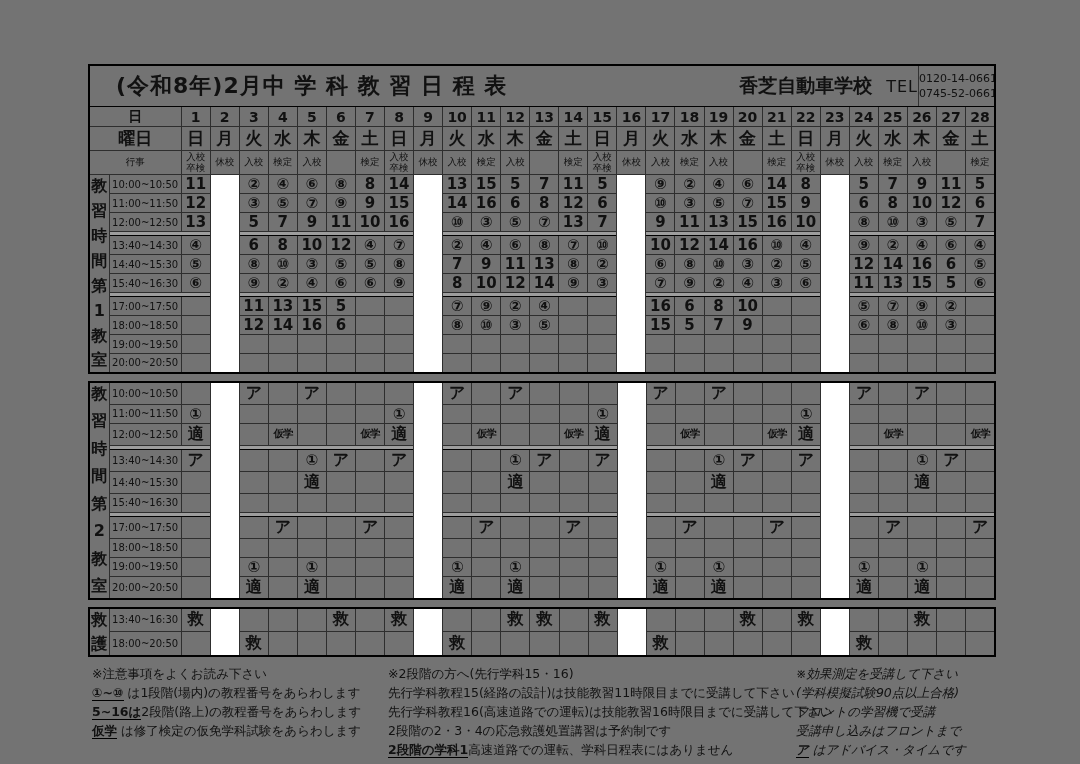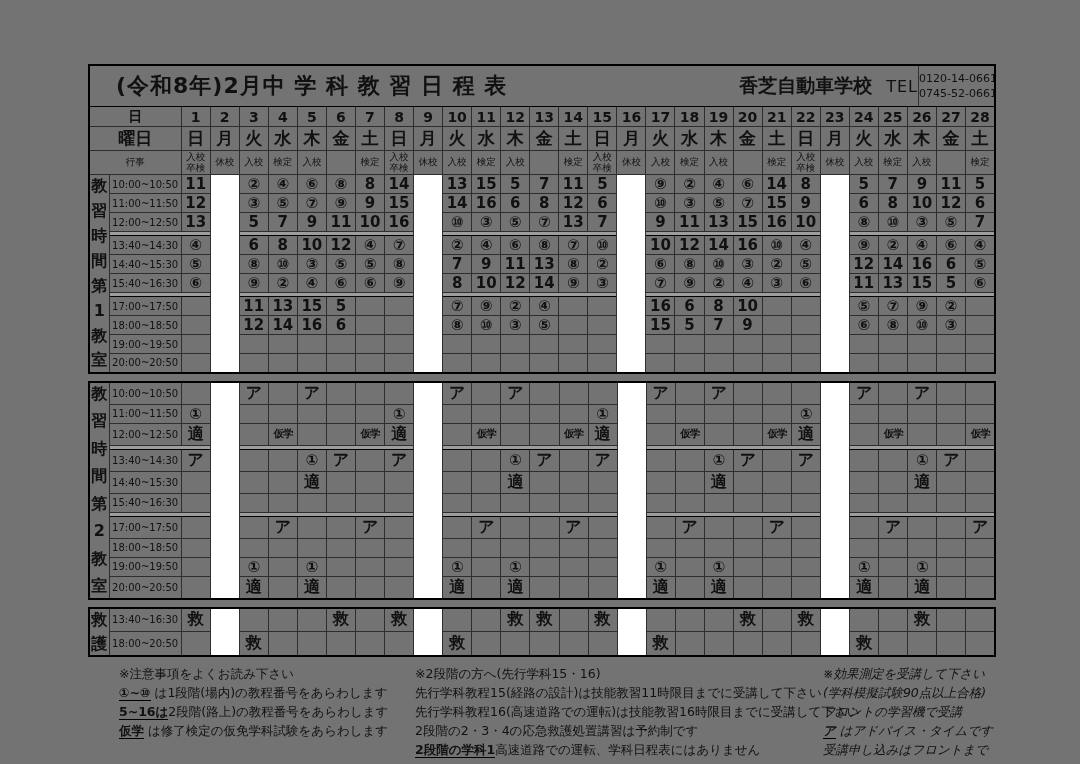--- a/index.html
+++ b/index.html
@@ -40,21 +40,21 @@
   tr.sep-row { height:4px; }
   td.kari { font-size:10.5px; letter-spacing:-1px; }
   td.kanji { font-size:16px; }
   td.circ { font-size:15px; font-weight:bold; }
   td.closed-cell { background:#fff; }
   .rescue tr.body-row td { height:24px; }
 
   
   .notes { position:relative; width:908px; height:100px; margin-top:2px; }
   .note-col { position:absolute; top:0; font-size:12.5px; font-weight:normal; }
-  .note-col div { line-height:19px; white-space:nowrap;margin-left:27px; }
+  .note-col div { line-height:19px; white-space:nowrap; }
   .nc-left { left:4px; width:292px; }
   .nc-mid { left:300px; width:424px; }
   .nc-right { left:708px; width:182px;font-style:italic; }
   .useg { font-weight:bold; border-bottom:1.5px solid #000; }
 </style>
 </head>
 <body>
 
 <div class="page">
   <div class="content">
@@ -955,19 +955,19 @@
           <div><span>※2段階の方へ(先行学科15・16)</span></div>
           <div><span>先行学科教程15(経路の設計)は技能教習11時限目までに受講して下さい</span></div>
           <div><span>先行学科教程16(高速道路での運転)は技能教習16時限目までに受講して下さい</span></div>
           <div><span>2段階の2・3・4の応急救護処置講習は予約制です</span></div>
           <div><span class="useg">2段階の学科1</span><span>高速道路での運転、学科日程表にはありません</span></div>
         </div>
       <div class="note-col nc-right" id="notes-right">
           <div><span>※効果測定を受講して下さい</span></div>
           <div><span>(学科模擬試験90点以上合格)</span></div>
           <div><span>フロントの学習機で受講</span></div>
+          <div><span>受講申し込みはフロントまで</span></div>
           <div><span class="useg">ア</span><span> はアドバイス・タイムです</span></div>
-          <div><span>受講申し込みはフロントまで</span></div>
         </div>
     </div>
 
   </div>
 </div>
 
 </body></html>

